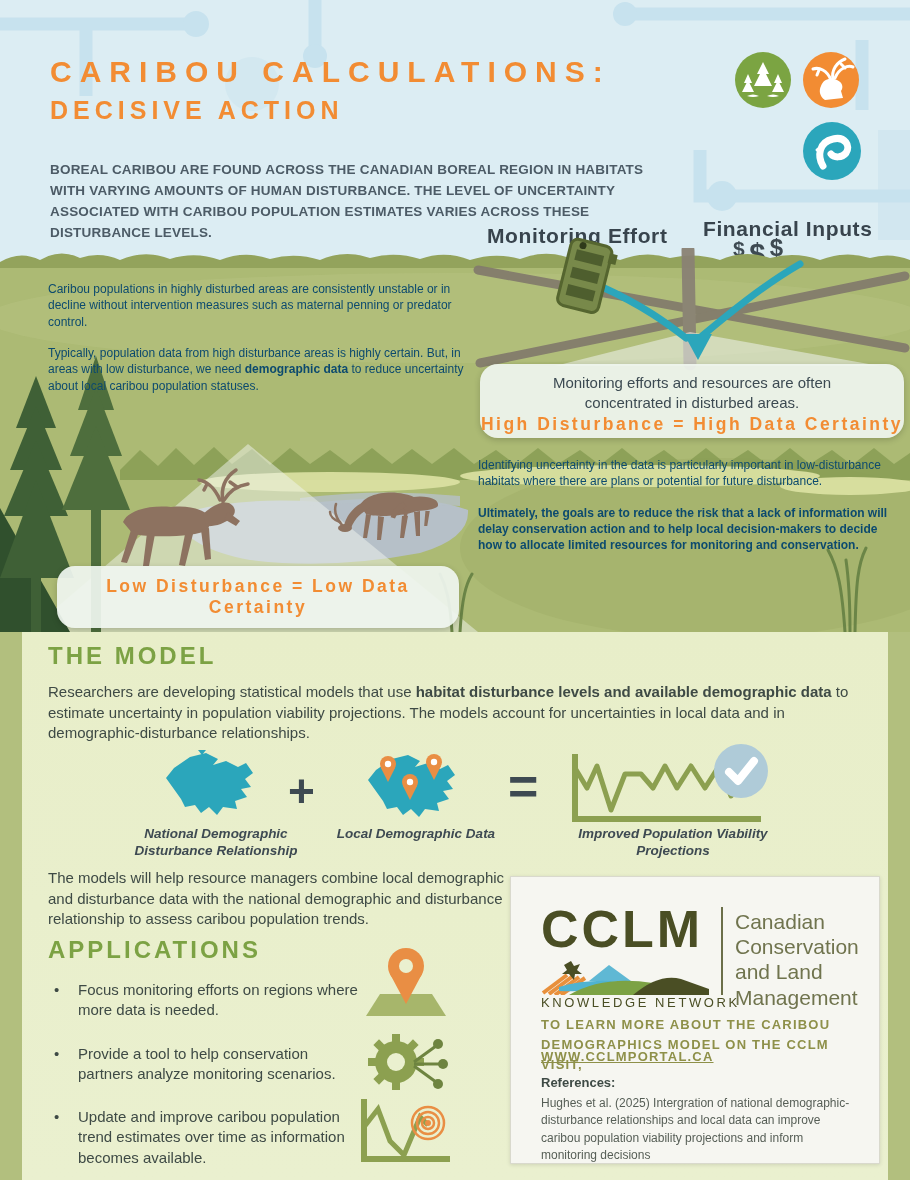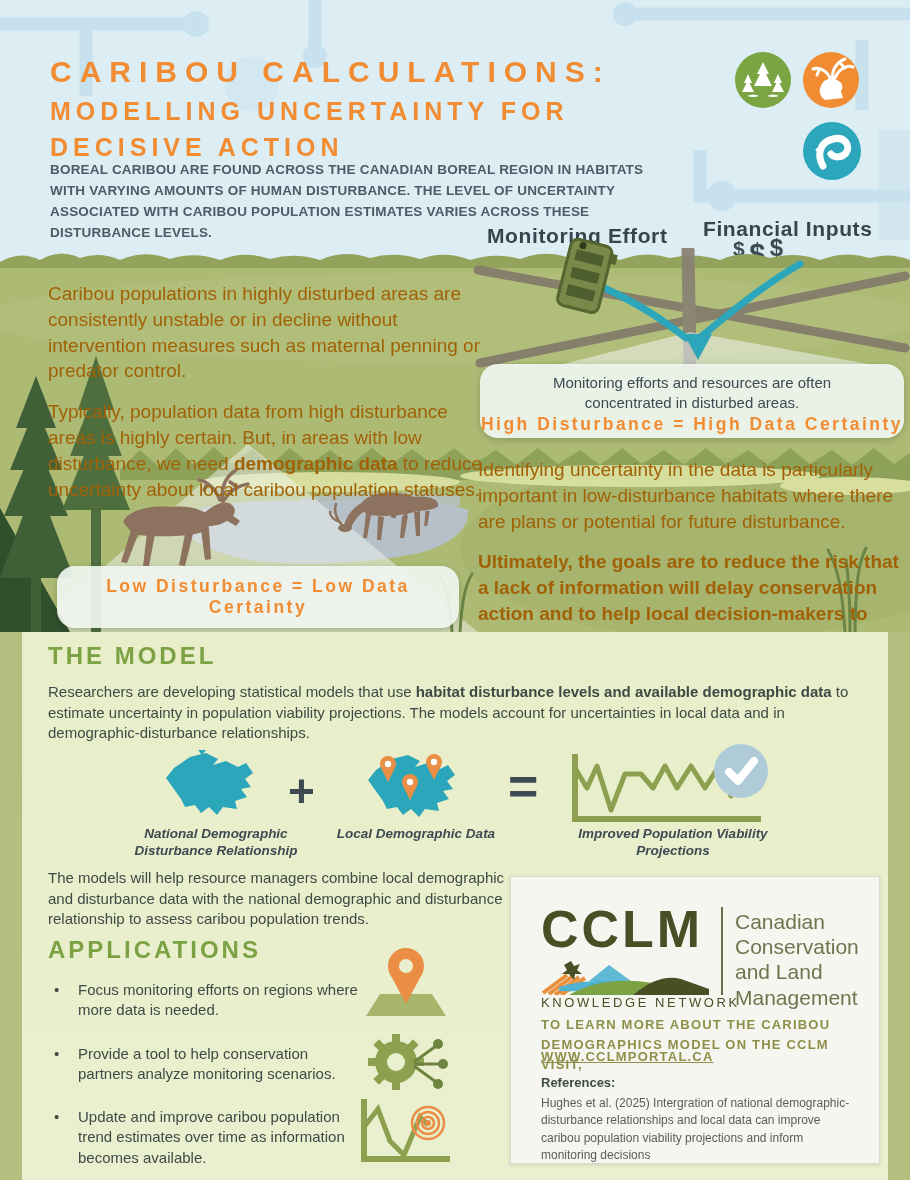--- a/index.html
+++ b/index.html
@@ -11,21 +11,21 @@
   
   .title-line{color:#F28C33;font-weight:bold;}
   .t1{font-size:30px;letter-spacing:8px;}
   .t2{font-size:25px;letter-spacing:5px;margin-top:8px;}
   .t3{font-size:25px;letter-spacing:5px;margin-top:7px;}
   .intro{font-size:13.5px;font-weight:bold;color:#4C5B66;line-height:1.55;width:600px;letter-spacing:.2px;}
   .illus-label{font-size:21px;font-weight:bold;color:#38444D;letter-spacing:.6px;}
   .dollars span{font-weight:bold;color:#3E4A52;}
 
   
-  .green-txt{font-size:19px;line-height:1.36;color:#a16207;}
+  .green-txt{font-size:12px;line-height:1.36;color:#0c4a6e;}
   .green-txt p{margin:0 0 15px 0;}
   .bold{font-weight:bold;}
 
   
   .info-box{background:rgba(239,245,239,.93);border-radius:18px;text-align:center;
             box-shadow:0 2px 6px rgba(0,0,0,.18);}
   .info-box .plain{font-size:15px;color:#3C4A52;line-height:1.3;}
   .hl-orange{color:#F28C33;font-weight:bold;font-size:17.5px;letter-spacing:2.5px;}
 
   
@@ -71,21 +71,20 @@
       <circle cx="315" cy="56" r="12"></circle>
       <circle cx="625" cy="14" r="12"></circle>
       <circle cx="722" cy="196" r="15"></circle>
       <circle cx="252" cy="84" r="27" opacity="0.45"></circle>
       <rect x="878" y="130" width="32" height="110" opacity="0.5"></rect>
     </g>
   </svg>
 
   <div class="abs" style="left:50px;top:55px">
     <div class="title-line t1">CARIBOU CALCULATIONS:</div>
-    <div class="title-line t2">MODELLING UNCERTAINTY FOR</div>
     <div class="title-line t3">DECISIVE ACTION</div>
   </div>
   <div class="abs intro" style="left:50px;top:160px">BOREAL CARIBOU ARE FOUND ACROSS THE CANADIAN BOREAL REGION IN HABITATS WITH VARYING AMOUNTS OF HUMAN DISTURBANCE. THE LEVEL OF UNCERTAINTY ASSOCIATED WITH CARIBOU POPULATION ESTIMATES VARIES ACROSS THESE DISTURBANCE LEVELS.</div>
 
   <svg class="abs" style="left:735px;top:52px" width="56" height="56" viewBox="0 0 56 56">
     <circle cx="28" cy="28" r="28" fill="#7BA442"></circle>
     <g fill="#FFFFFF">
       <path d="M28,10 L22,22 L25,22 L19,34 L37,34 L31,22 L34,22 Z"></path>
       <path d="M13,22 L9,31 L11.5,31 L7,40 L19,40 L14.5,31 L17,31 Z"></path>
       <path d="M43,22 L39,31 L41.5,31 L37,40 L49,40 L44.5,31 L47,31 Z"></path>

